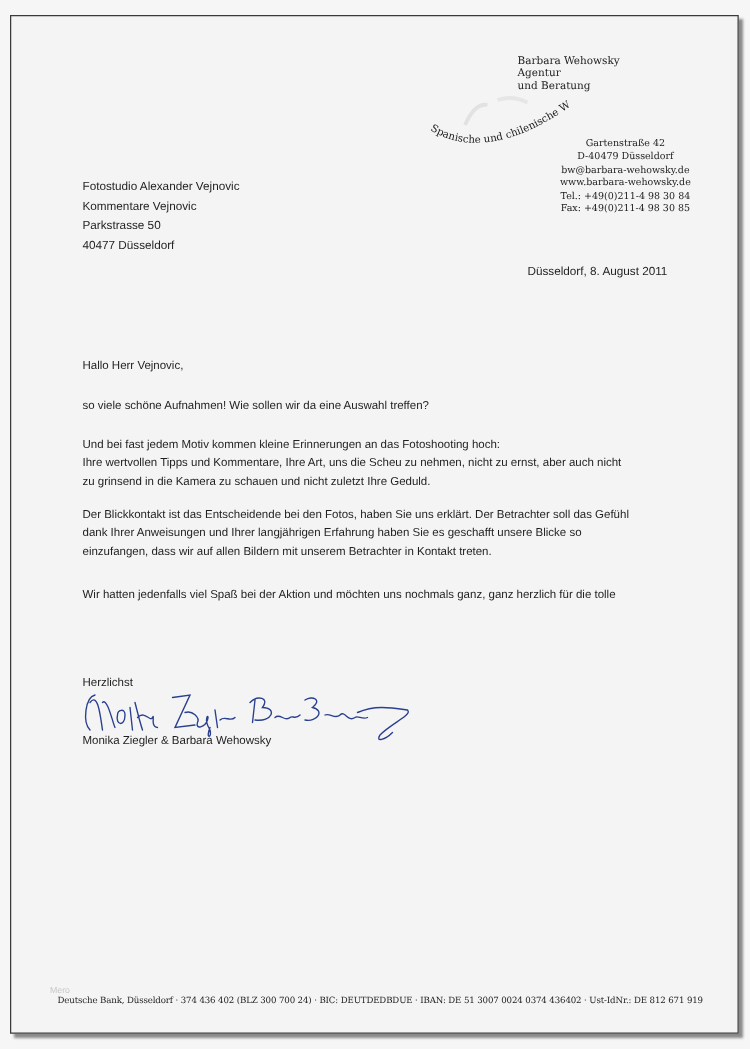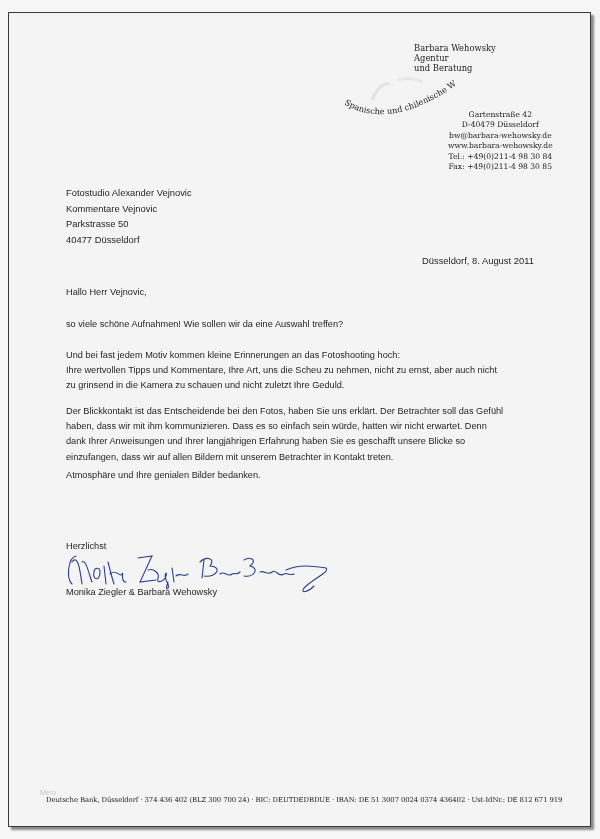--- a/index.html
+++ b/index.html
@@ -17,21 +17,21 @@
       width: 581px; height: 813px;
       background: #f4f4f4;
       border: 1px solid #3a3a3a;
       box-shadow: 3px 3px 2px #8a8a8a;
     }
     .abs { position: absolute; white-space: nowrap; }
     .letterhead {
       font-family: "DejaVu Serif", "Liberation Serif", serif;
       font-size: 8.4px; line-height: 10px; color: #222;
     }
-    .addr { font-size: 9.4px; line-height: 15.5px; color: #1f1f1f; margin-top: 44px; }
+    .addr { font-size: 9.4px; line-height: 15.5px; color: #1f1f1f; }
     .body-text { font-size: 9.2px; line-height: 15.2px; color: #1f1f1f; }
     .contact {
       font-family: "DejaVu Serif", "Liberation Serif", serif;
       font-size: 7.6px; line-height: 10.4px; color: #222;
     }
     .footer {
       font-family: "DejaVu Serif", "Liberation Serif", serif;
       font-size: 6.9px; color: #222; letter-spacing: -0.1px;
     }
     .faint { color: #c8c8c8; font-size: 7px; }
@@ -87,27 +87,26 @@
 </div>
 
 <div class="abs body-text" style="left:66px; top:348px;">
   <div>Und bei fast jedem Motiv kommen kleine Erinnerungen an das Fotoshooting hoch:</div>
   <div>Ihre wertvollen Tipps und Kommentare, Ihre Art, uns die Scheu zu nehmen, nicht zu ernst, aber auch nicht</div>
   <div>zu grinsend in die Kamera zu schauen und nicht zuletzt Ihre Geduld.</div>
 </div>
 
 <div class="abs body-text" style="left:66px; top:404px;">
   <div>Der Blickkontakt ist das Entscheidende bei den Fotos, haben Sie uns erklärt. Der Betrachter soll das Gefühl</div>
-  <div>haben, dass wir mit ihm kommunizieren. Dass es so einfach sein würde, hatten wir nicht erwartet. Denn</div>
   <div>dank Ihrer Anweisungen und Ihrer langjährigen Erfahrung haben Sie es geschafft unsere Blicke so</div>
   <div>einzufangen, dass wir auf allen Bildern mit unserem Betrachter in Kontakt treten.</div>
 </div>
 
 <div class="abs body-text" style="left:66px; top:468px;">
-  <div>Atmosphäre und Ihre genialen Bilder bedanken.</div>
+  <div>Wir hatten jedenfalls viel Spaß bei der Aktion und möchten uns nochmals ganz, ganz herzlich für die tolle</div>
 </div>
 
 <div class="abs body-text" style="left:66px; top:539px;">Herzlichst</div>
 
 <svg class="abs" style="left:64px; top:548px;" width="280" height="48" viewBox="0 0 280 48">
   <g fill="none" stroke="#2a3f8f" stroke-width="1.1" stroke-linecap="round">
 
     <path d="M12 8 C 4 10, 2 30, 8 36 M8 14 C 14 6, 16 22, 18 36 M18 14 C 22 10, 26 30, 28 34 M30 24 C 28 32, 36 34, 36 24 C 36 18, 30 20, 30 24 M40 18 L 42 36 M44 14 C 46 22, 48 30, 50 36 M46 26 C 52 20, 56 30, 58 26 C 60 22, 56 34, 62 34"></path>
 
     <path d="M74 10 L 88 8 L 76 34 L 92 32 M84 22 C 90 20, 96 26, 94 30 C 92 36, 100 34, 102 28 C 104 22, 98 26, 104 36 C 106 42, 100 44, 104 34 M108 20 L 110 34 M112 28 C 116 24, 120 30, 124 26"></path>

